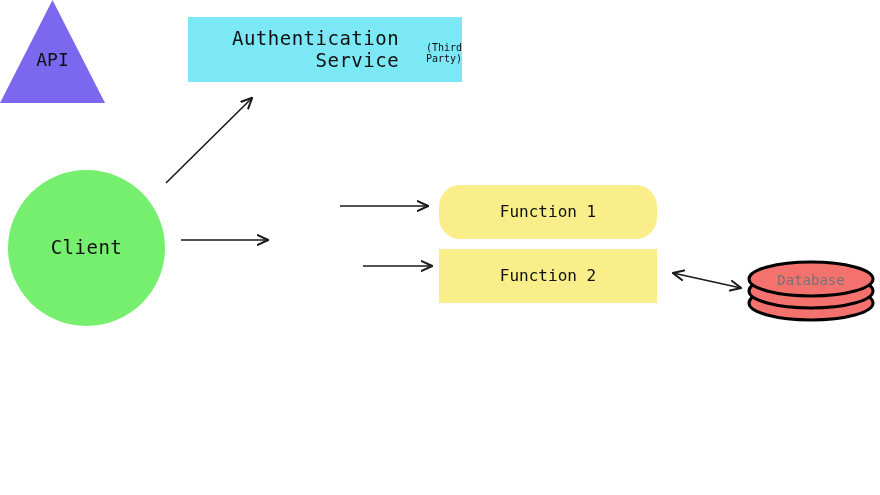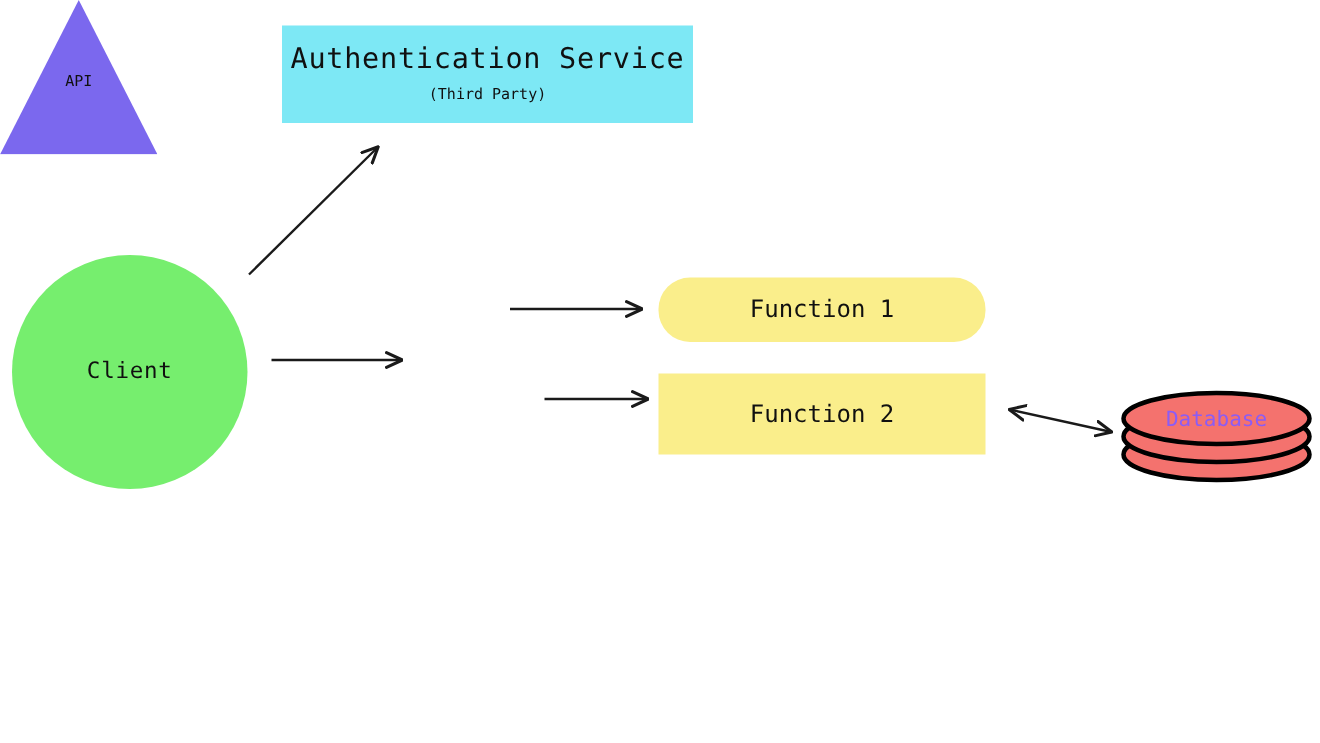--- a/index.html
+++ b/index.html
@@ -19,21 +19,21 @@
     position: absolute;
     left: 0;
     top: 0;
     width: 880px;
     height: 495px;
   }
   .node {
     position: absolute;
     box-sizing: border-box;
     display: flex;
-    flex-direction: column;
+    flex-direction: row;
     align-items: center;
     justify-content: center;
     text-align: right;
     line-height: 1.15;
   }
 
   
   #auth-box {
     left: 188px;
     top: 17px;
@@ -53,21 +53,21 @@
   
   #client-circle {
     left: 8px;
     top: 170px;
     width: 157px;
     height: 156px;
     border-radius: 50%;
     background: #76EE6E;
   }
   #client-circle .title {
-    font-size: 15px;
+    font-size: 19px;
     letter-spacing: 0.5px;
   }
 
   
   #gateway-shape {
     left: 265px;
     top: 185px;
     width: 105px;
     height: 103px;
   }
@@ -79,51 +79,51 @@
     height: 103px;
     background: #7B68EE;
     clip-path: polygon(50% 0%, 100% 100%, 0% 100%);
   }
   #gateway-shape .labels {
     position: absolute;
     left: 0;
     top: 48px;
     width: 105px;
     text-align: center;
-    font-size: 10px;
+    font-size: 18px;
     line-height: 1.35;
   }
 
   
   .fn-box {
     left: 439px;
     width: 218px;
     background: #FAEE8B;
     font-size: 16px;
   }
-  #fn1-box { top: 185px; height: 43px; border-radius: 21px; }
+  #fn1-box { top: 185px; height: 54px; border-radius: 21px; }
   #fn2-box { top: 249px; height: 54px; }
 
   
   #db-shape {
     position: absolute;
     left: 745px;
     top: 258px;
     width: 132px;
     height: 66px;
   }
   #db-shape svg { display: block; }
   #db-shape .db-label {
     position: absolute;
     left: 0;
     top: 14px;
     width: 132px;
     text-align: center;
     font-size: 14px;
-    color: #8b5cf6;
+    color: #737373;
   }
 </style>
 </head>
 <body>
 
 <svg id="canvas" viewBox="0 0 880 495" xmlns="http://www.w3.org/2000/svg">
   <defs>
     <marker id="arrowEnd" viewBox="0 0 10 10" refX="9.2" refY="5" markerWidth="7.5" markerHeight="7.5" orient="auto-start-reverse">
       <path d="M 0.6 0.9 L 9.4 5 L 0.6 9.1" fill="none" stroke="#1a1a1a" stroke-width="1.7" stroke-linecap="round" stroke-linejoin="round"></path>
     </marker>

